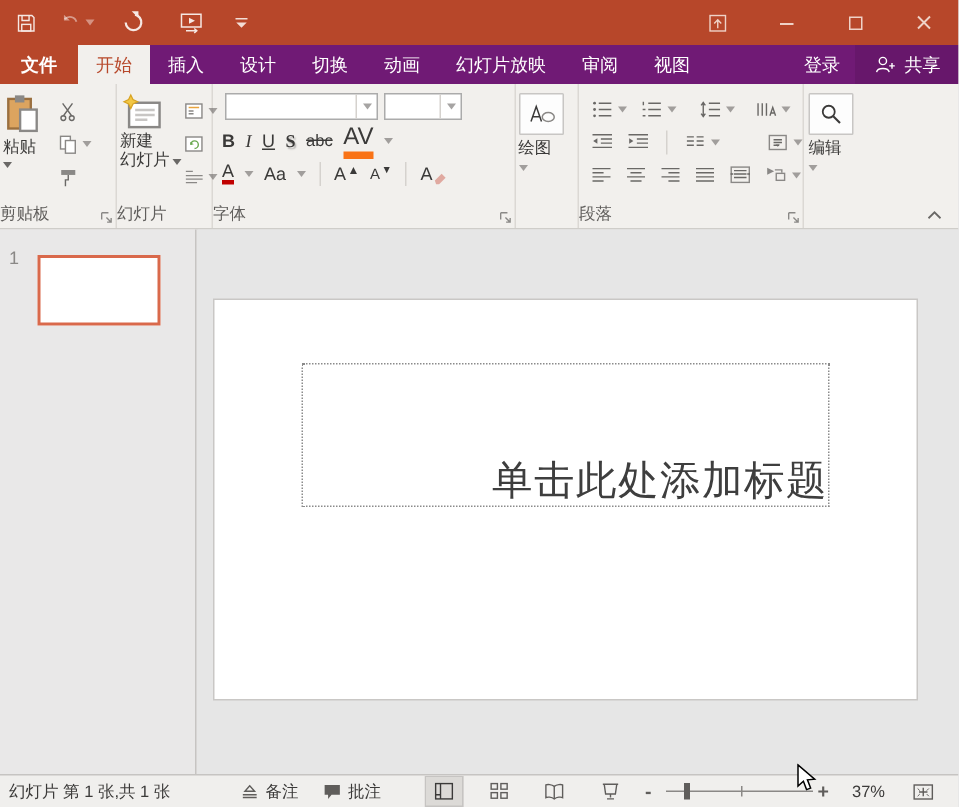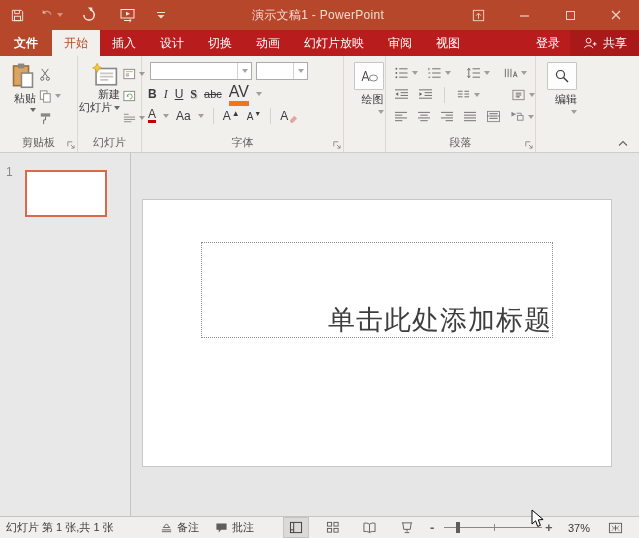--- a/index.html
+++ b/index.html
@@ -14,35 +14,35 @@
   .titlebar{position:absolute;left:0;top:0;width:639px;height:30px;background:#B7472A;display:flex;align-items:center;color:#fff}
   .qat{display:flex;align-items:center;height:100%}
   .qat .qbtn{width:34px;height:100%;display:flex;align-items:center;justify-content:center;color:#f6e8e3}
   .qbtn.disabled{color:rgba(255,255,255,.45)}
   .qat .sep-mini{width:4px}
   .win-title{position:absolute;left:252px;top:0;height:30px;display:flex;align-items:center;font-size:12px;color:#f4dcd3;letter-spacing:.3px}
   .winctl{position:absolute;right:0;top:0;height:30px;display:flex;align-items:center}
   .winctl .wbtn{width:46px;height:100%;display:flex;align-items:center;justify-content:center;color:#efd2c7}
 
   
-  .tabrow{position:absolute;left:0;top:30px;width:639px;height:26px;background:#b91c1c;display:flex;align-items:stretch;font-size:12px}
+  .tabrow{position:absolute;left:0;top:30px;width:639px;height:26px;background:#701a75;display:flex;align-items:stretch;font-size:12px}
   .tab{display:flex;align-items:center;padding:0 12px;color:#fff;cursor:default;white-space:nowrap}
   .tab.file{background:#B7472A;font-weight:bold;padding:0 14px}
   .tab.active{background:#F2F0ED;color:#B7472A}
   .tab-spacer{flex:1}
   .tellme{display:flex;align-items:center;gap:4px;color:#E9AC99;padding:0 8px;font-size:12px}
   .signin{display:flex;align-items:center;color:#fff;padding:0 10px;font-size:12px}
   .share{display:flex;align-items:center;gap:5px;color:#fff;background:rgba(0,0,0,.08);padding:0 12px;font-size:12px}
 
   
   .ribbon{position:absolute;left:0;top:56px;width:639px;height:96px;background:#F2F0ED;border-bottom:1px solid #CFCDC9;display:flex}
   .grp{position:relative;height:100%;border-right:1px solid #DBD8D4;box-sizing:border-box;padding-top:6px}
-  .grp-label{position:absolute;bottom:2px;left:0;right:0;text-align:center;font-size:11px;color:#605E5C;white-space:nowrap}
+  .grp-label{position:absolute;bottom:2px;left:0;right:0;font-size:11px;color:#605E5C;white-space:nowrap}
   .launcher{position:absolute;right:2px;bottom:3px}
-  .bigbtn{display:flex;flex-direction:column;align-items:flex-end;width:40px;margin:0 2px;color:#3b3a39;font-size:11px;line-height:13px}
+  .bigbtn{display:flex;flex-direction:column;align-items:flex-start;width:40px;margin:0 2px;color:#3b3a39;font-size:11px;line-height:13px}
   .bigbtn .blabel{text-align:center;white-space:nowrap}
   .smallcol{display:flex;flex-direction:column;justify-content:flex-start;gap:6px;padding-top:4px}
   .sbtn{display:flex;align-items:center;gap:2px;height:16px}
   .iconbox{width:28px;height:26px;border:1px solid #C8C6C4;background:#FDFDFD;display:flex;align-items:center;justify-content:center;border-radius:1px}
   .combo{height:18px;background:#fff;border:1px solid #ABABAB;display:flex;align-items:center;justify-content:flex-end;box-sizing:border-box}
   .combo .cbtn{width:13px;height:100%;display:flex;align-items:center;justify-content:center;border-left:1px solid #D5D2CE}
   .fontrow{display:flex;align-items:center;gap:7px;height:20px;padding-left:6px;color:#3b3a39}
   .fontrow .tgl{font-size:12px;display:flex;align-items:flex-end;gap:1px}
   .vsep{width:1px;height:16px;background:#D5D2CE;margin:0 2px}
   .pararow{display:flex;align-items:center;gap:9px;height:21px;padding-left:8px}
@@ -105,21 +105,20 @@
           <path d="M5 13.5h7M10.5 12l1.7 1.5-1.7 1.5" fill="none" stroke="currentColor"></path>
         </svg>
     </div>
     <div class="qbtn">
       <svg width="10" height="10" viewBox="0 0 10 10">
           <path d="M1 2.5h8" stroke="#f3ded7"></path>
           <path d="M1.5 5l3.5 3.5L8.5 5z" fill="#f3ded7"></path>
         </svg>
     </div>
   </div>
-  <div class="win-title">演示文稿1 - PowerPoint</div>
   <div class="winctl">
     <div class="wbtn">
       <svg width="15" height="15" viewBox="0 0 16 16">
           <rect x="2.5" y="2.5" width="11" height="11" fill="none" stroke="currentColor"></rect>
           <path d="M8 11.5V6M5.5 8.2L8 5.5l2.5 2.7" fill="none" stroke="currentColor"></path>
         </svg>
     </div>
     <div class="wbtn">
       <svg width="13" height="13" viewBox="0 0 13 13">
           <path d="M2 7h9" stroke="currentColor" stroke-width="1.2"></path>

